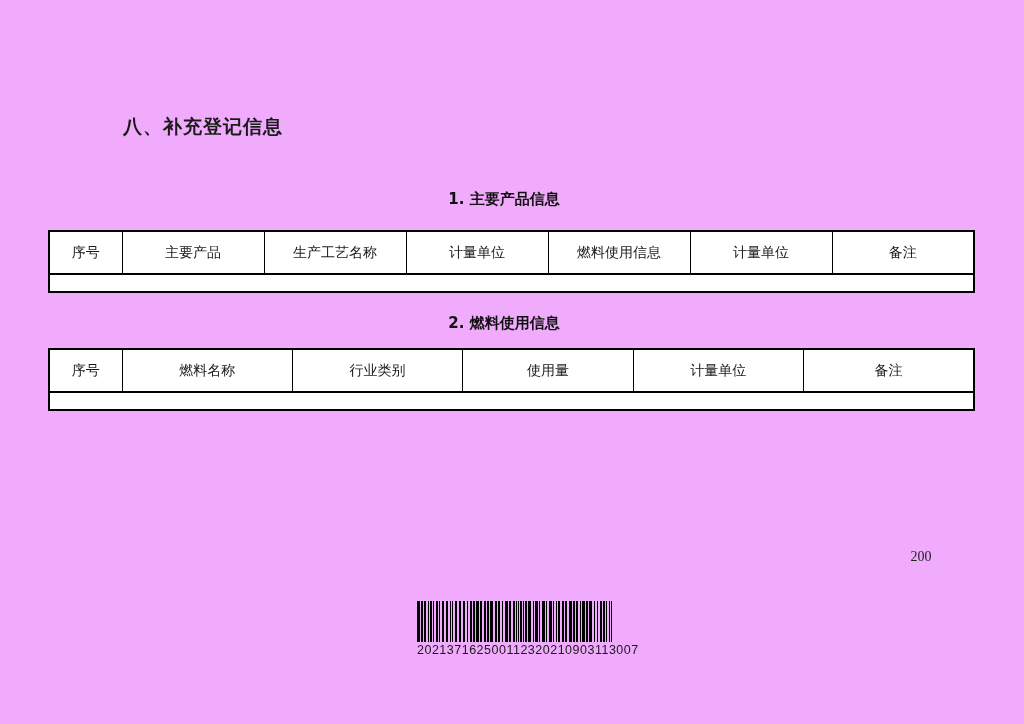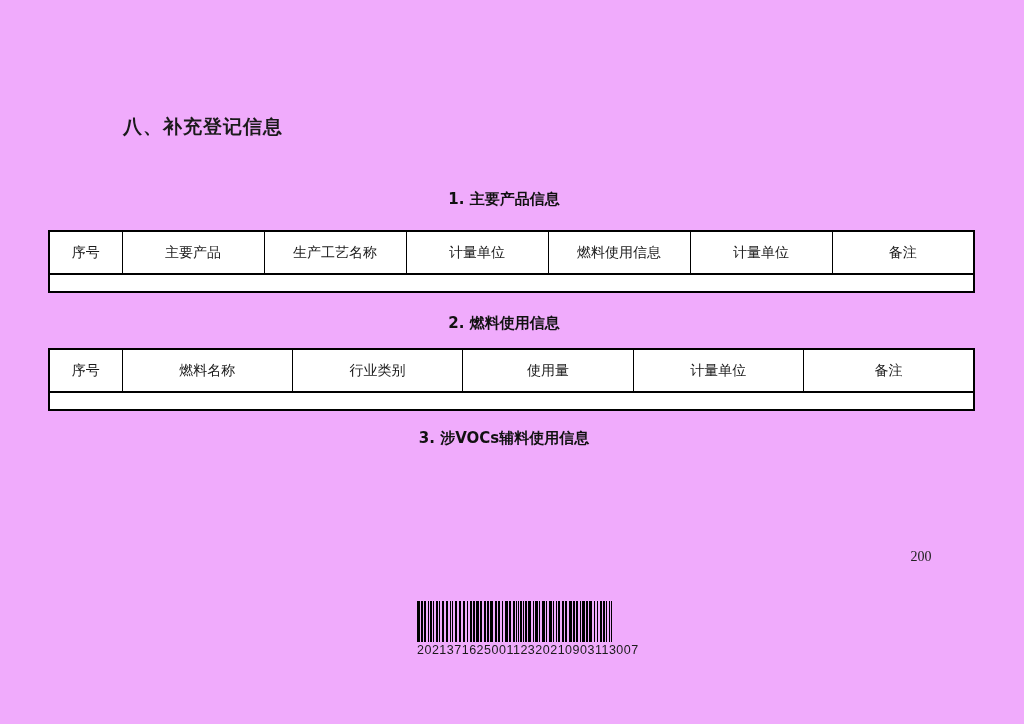--- a/index.html
+++ b/index.html
@@ -167,21 +167,20 @@
         <th>备注</th>
       </tr>
     </thead>
     <tbody>
       <tr>
         <td class="empty-row-cell" colspan="6"></td>
       </tr>
     </tbody>
   </table>
 
-  <div class="section-title title-3">3. 涉VOCs辅料使用信息</div>
 
   <div class="page-number">200</div>
 
   <div class="barcode-block">
     <div class="barcode-bars">
         <span style="width: 3px; margin-right: 1px;"></span>
         <span style="width: 2px; margin-right: 1px;"></span>
         <span style="width: 2px; margin-right: 2px;"></span>
         <span style="width: 1px; margin-right: 1px;"></span>
         <span style="width: 2px; margin-right: 1px;"></span>

